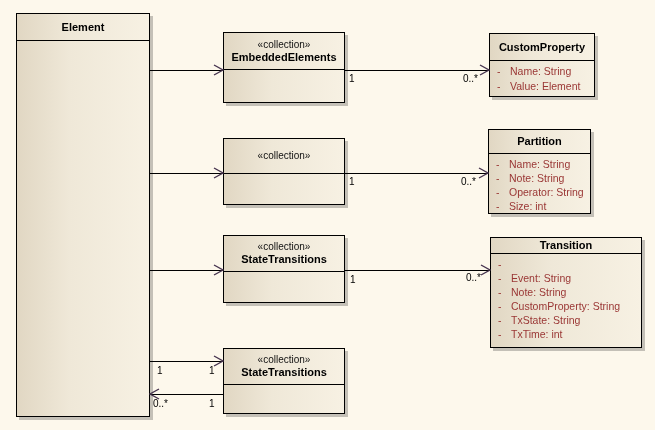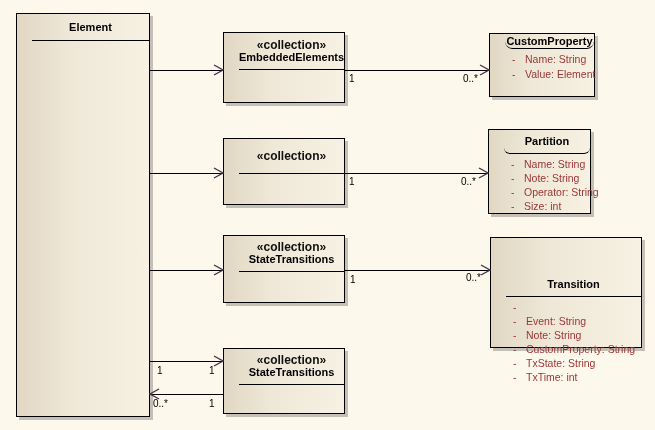--- a/index.html
+++ b/index.html
@@ -6,29 +6,28 @@
   .canvas{
     position:relative;width:655px;height:430px;
     background:#FDF8EC;overflow:hidden;
     font-family:"Liberation Sans",sans-serif;
   }
   .uml-box{
     position:absolute;box-sizing:border-box;
     border:1px solid #000;
     background:linear-gradient(90deg,#E1D7C3 0%,#EFE8D8 40%,#F7F1E3 100%);
     box-shadow:3px 3px 0 #C4C0B7;
-    padding-left:15px;
   }
   .name-comp{
     box-sizing:border-box;border-bottom:1px solid #000;
     display:flex;flex-direction:column;justify-content:center;
     text-align:center;
   }
   .box-title{font-size:11px;font-weight:bold;color:#000;line-height:13px;}
-  .stereotype{font-size:12px;font-weight:bold;color:#111;line-height:12px;}
+  .stereotype{font-size:10px;font-weight:normal;color:#111;line-height:12px;}
   .attr-comp{padding-top:3px;}
   .attr-row{display:flex;align-items:baseline;color:#9A3634;}
   .attr-row .vis{font-size:10.5px;width:13px;padding-left:7px;flex:none;}
   .attr-row .attr-text{font-size:10.5px;white-space:nowrap;}
   .h-line{position:absolute;height:1px;background:#000;}
   .mult{position:absolute;font-size:10px;color:#000;line-height:10px;white-space:nowrap;}
   .arrow{position:absolute;}
   .row15{height:15px;line-height:15px;}
   .row14{height:14px;line-height:14px;}
 </style>
@@ -64,37 +63,37 @@
   </div>
 
   <div class="uml-box" style="left:223px;top:348px;width:122px;height:66px;">
     <div class="name-comp" style="height:36px;">
       <div class="stereotype">«collection»</div>
       <div class="box-title">StateTransitions</div>
     </div>
   </div>
 
   <div class="uml-box" style="left:489px;top:33px;width:106px;height:64px;">
-    <div class="name-comp" style="height:15px;border-radius:11px;">
+    <div class="name-comp" style="height:27px;">
       <div class="box-title">CustomProperty</div>
     </div>
     <div class="attr-comp">
       <div class="attr-row row15">
         <span class="vis">-</span>
         <span class="attr-text">Name: String</span>
       </div>
       <div class="attr-row row15">
         <span class="vis">-</span>
         <span class="attr-text">Value: Element</span>
       </div>
     </div>
   </div>
 
   <div class="uml-box" style="left:488px;top:129px;width:103px;height:85px;">
-    <div class="name-comp" style="height:24px;border-radius:6px;">
+    <div class="name-comp" style="height:24px;">
       <div class="box-title">Partition</div>
     </div>
     <div class="attr-comp">
       <div class="attr-row row14">
         <span class="vis">-</span>
         <span class="attr-text">Name: String</span>
       </div>
       <div class="attr-row row14">
         <span class="vis">-</span>
         <span class="attr-text">Note: String</span>
@@ -104,21 +103,21 @@
         <span class="attr-text">Operator: String</span>
       </div>
       <div class="attr-row row14">
         <span class="vis">-</span>
         <span class="attr-text">Size: int</span>
       </div>
     </div>
   </div>
 
   <div class="uml-box" style="left:490px;top:237px;width:152px;height:111px;">
-    <div class="name-comp" style="height:24px;margin-top:35px;">
+    <div class="name-comp" style="height:16px;">
       <div class="box-title">Transition</div>
     </div>
     <div class="attr-comp">
       <div class="attr-row row14">
         <span class="vis">-</span>
       </div>
       <div class="attr-row row14">
         <span class="vis">-</span>
         <span class="attr-text">Event: String</span>
       </div>

